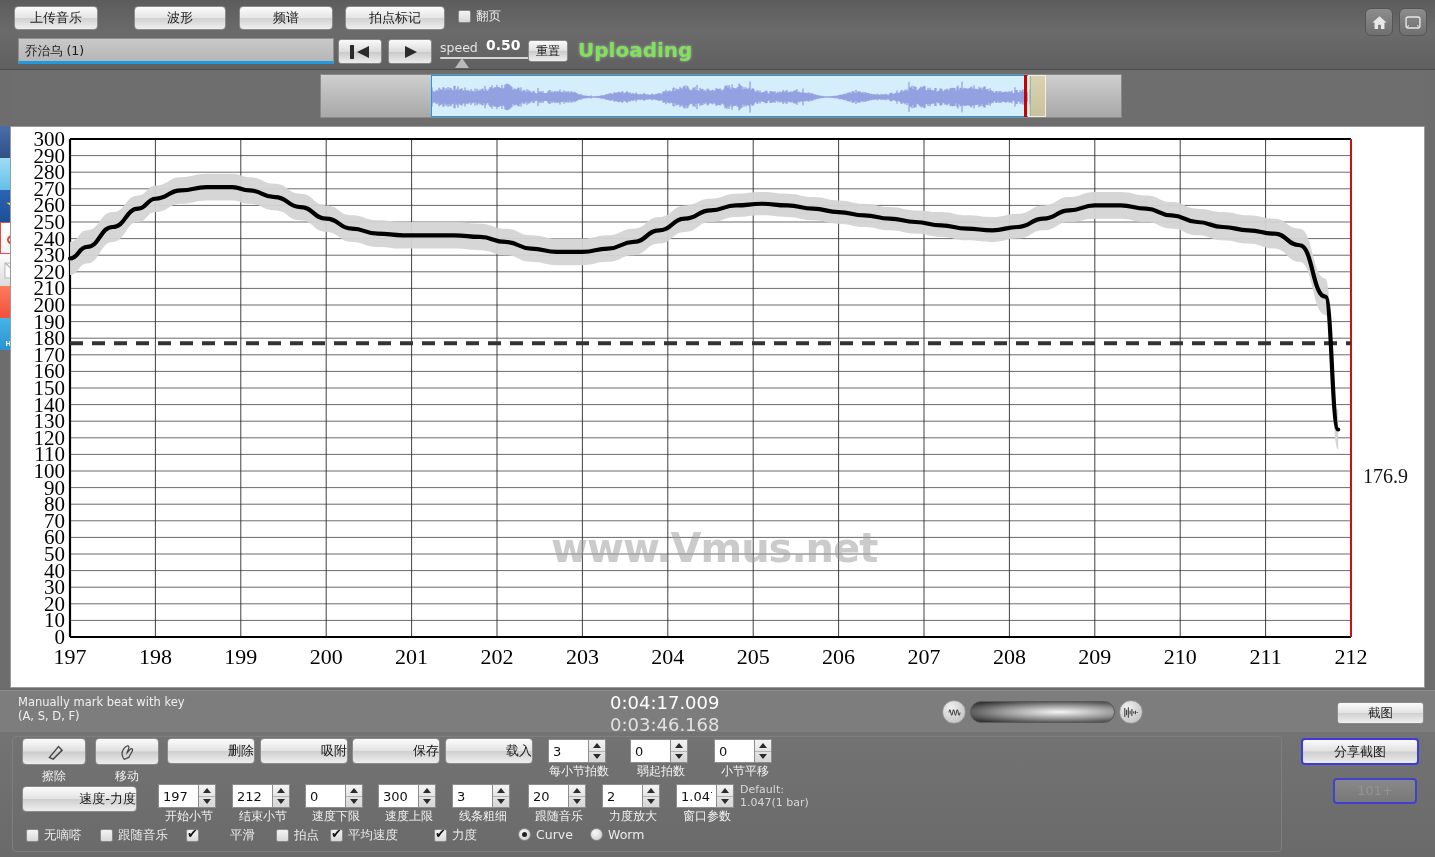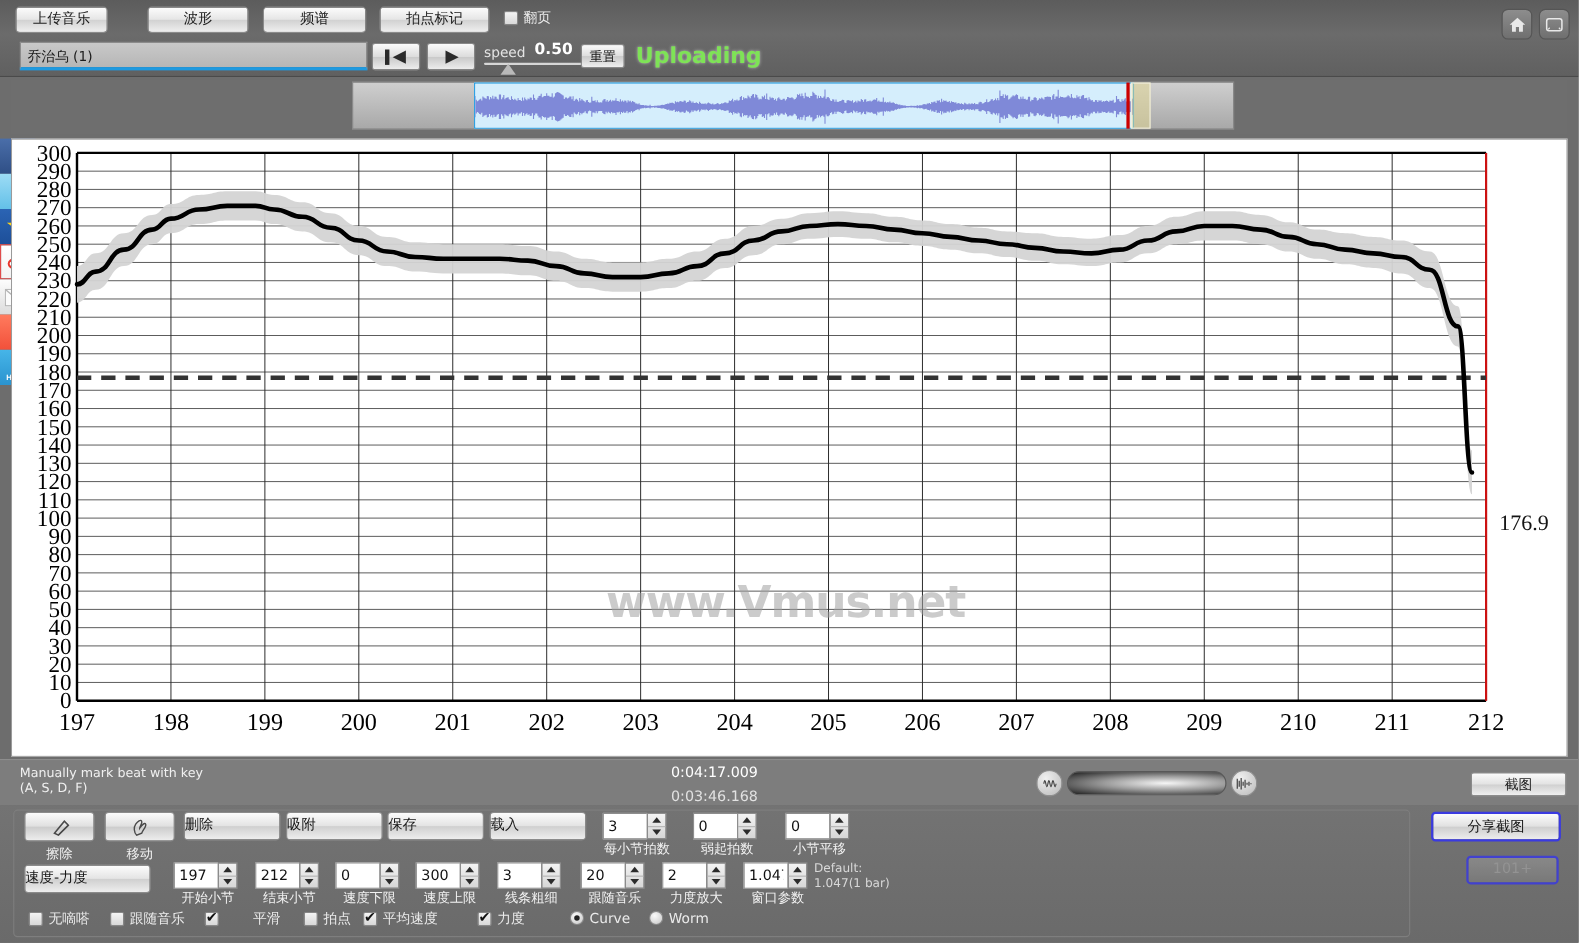--- a/index.html
+++ b/index.html
@@ -131,21 +131,21 @@
     letter-spacing:-1px; pointer-events:none;
   }
 
   
   .status {
     position:absolute; left:0; top:690px; width:1435px; height:42px; background:#7d7d7d;
     border-top:1px solid #8d8d8d;
   }
   .status-hint { position:absolute; left:18px; top:4px; font-size:11.5px; color:#f0f0f0; line-height:14px;
     font-family:"DejaVu Sans","Liberation Sans",sans-serif;}
-  .timebox { position:absolute; left:610px; top:1px; font-size:13px; color:#ffffff; line-height:22px;
+  .timebox { position:absolute; left:610px; top:1px; font-size:18px; color:#ffffff; line-height:22px;
     font-family:"DejaVu Sans","Liberation Sans",sans-serif;}
   .timebox .t2 { color:#e2e2e2; }
   .vol-wrap { position:absolute; left:942px; top:700px; display:flex; align-items:center; gap:4px; }
   .vol-ic { width:24px;height:24px;border-radius:50%;
     background: radial-gradient(circle at 35% 30%, #f0f0f0, #b9b9b9);
     border:1px solid #8f8f8f; display:flex;align-items:center;justify-content:center; cursor:pointer;}
   .vol-bar { width:145px; height:22px; border-radius:11px;
     background: radial-gradient(ellipse at 62% 50%, #f6f6f6 0%, #9a9a9a 45%, #2e2e2e 92%);
     border:1px solid #585858; cursor:pointer;}
   .shot-btn {
@@ -158,21 +158,21 @@
 
   
   .bottom { position:absolute; left:0; top:732px; width:1435px; height:125px;
     background: linear-gradient(to bottom,#737373,#6a6a6a); }
   .panel-frame { position:absolute; left:12px; top:4px; width:1270px; height:116px;
     border:1px solid #7e7e7e; border-radius:4px; }
   .bbtn {
     position:absolute; height:26px;
     background: linear-gradient(to bottom,#fcfcfc,#e4e4e4 48%,#d0d0d0 52%,#eeeeee);
     border:1px solid #8b8b8b; border-radius:4px; font-size:13px; color:#161616;
-    text-align:left; line-height:24px; cursor:pointer;
+    text-align:right; line-height:24px; cursor:pointer;
     font-family:"DejaVu Sans","Liberation Sans",sans-serif;
   }
   .iconbtn { position:absolute; top:738px; width:64px; height:27px;
     background: linear-gradient(to bottom,#fbfbfb,#e0e0e0 48%,#cccccc 52%,#ededed);
     border:1px solid #8b8b8b; border-radius:4px; display:flex;align-items:center;justify-content:center;
     cursor:pointer;}
   .undertext { position:absolute; font-size:12px; color:#f2f2f2; text-align:center;
     font-family:"DejaVu Sans","Liberation Sans",sans-serif; white-space:nowrap;}
 
   .spin { position:absolute; display:flex; height:24px; }

